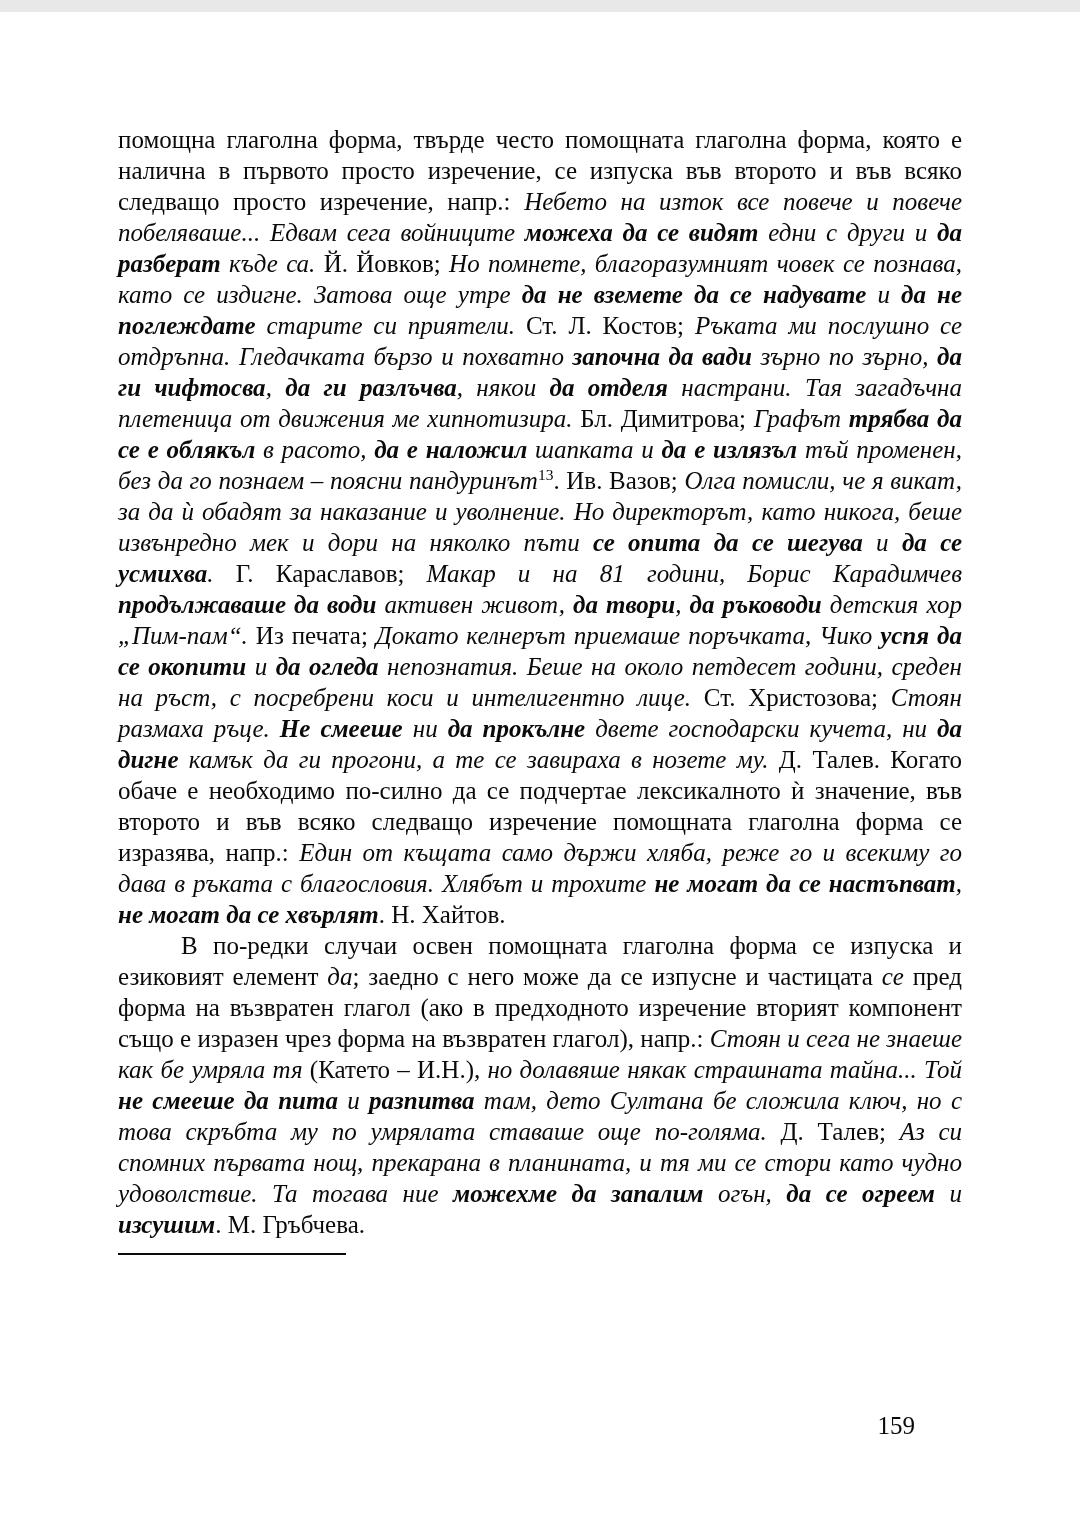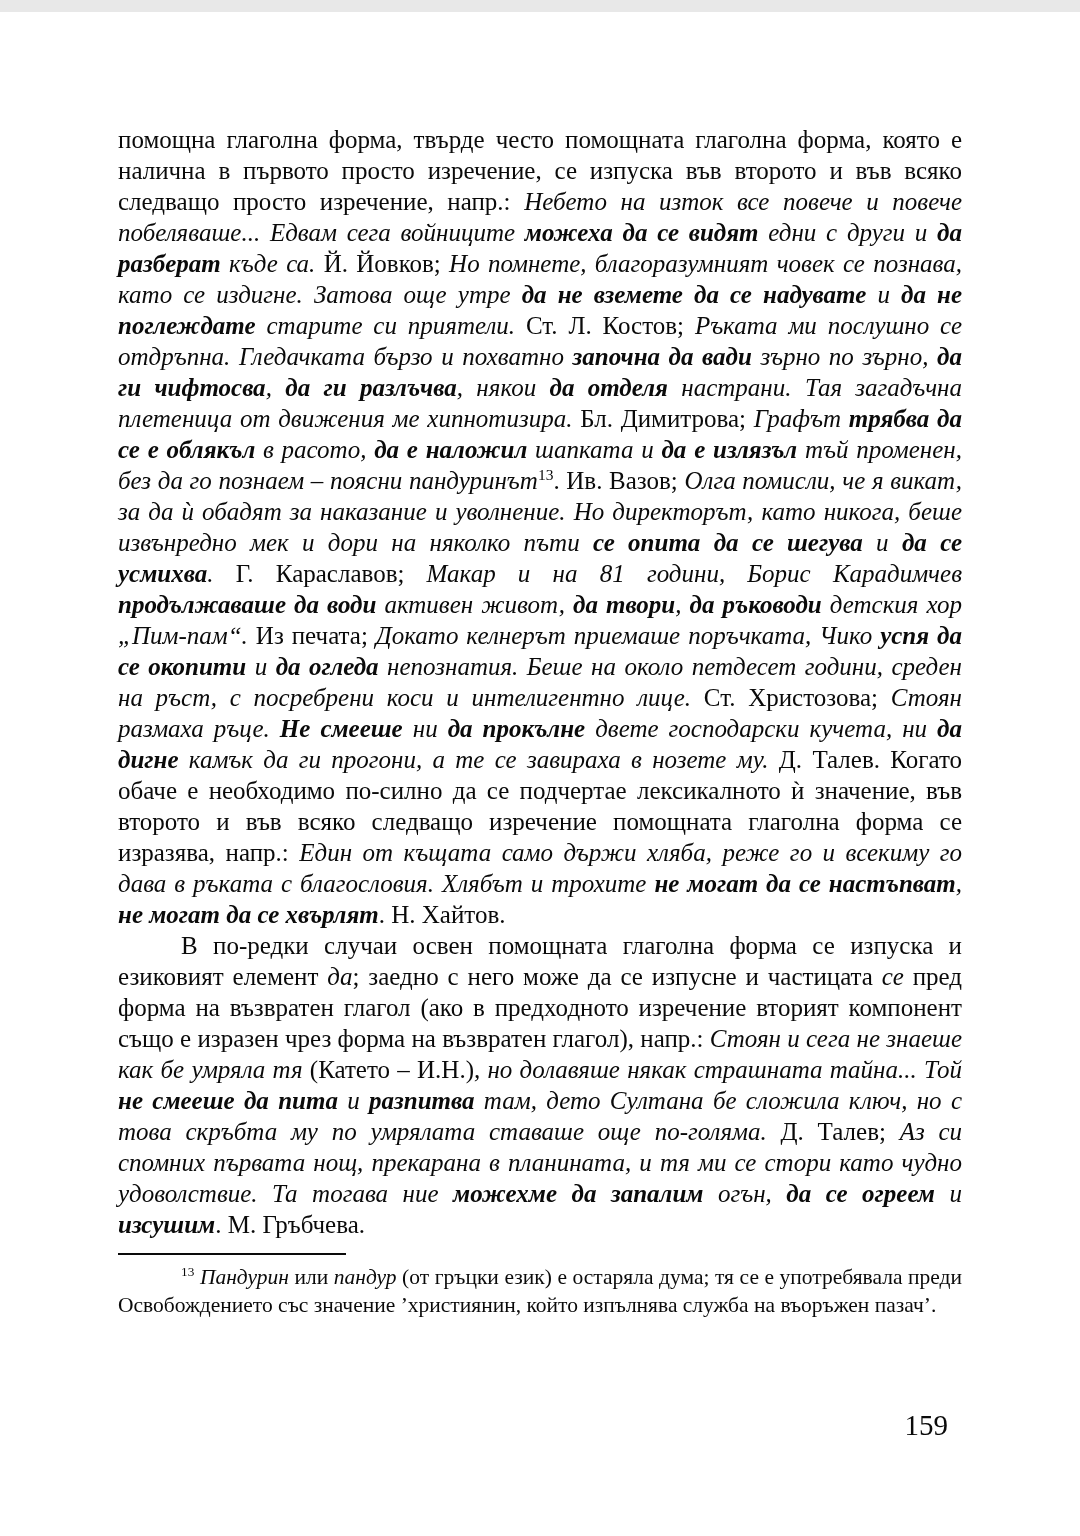--- a/index.html
+++ b/index.html
@@ -45,29 +45,28 @@
   .footnote {
     margin: 0;
     font-size: 21.5px;
     line-height: 28px;
     text-align: justify;
     text-indent: 63px;
   }
   .page-number {
     position: absolute;
     top: 1398px;
-    right: 132px;
-    font-size: 29px;
+    right: 165px;
+    font-size: 25px;
     line-height: 31px;
   }
 </style>
 </head>
 <body>
 
 <div class="page">
   <div class="main-text">
       <p class="para"><span>помощна глаголна форма, твърде често помощната глаголна форма, която е налична в първото просто изречение, се изпуска във второто и във всяко следващо просто изречение, напр.: </span><span class="i">Небето на изток все повече и повече побеляваше... Едвам сега войниците </span><span class="bi">можеха да се видят</span><span class="i"> едни с други и </span><span class="bi">да разберат</span><span class="i"> къде са.</span><span> Й. Йовков; </span><span class="i">Но помнете, благоразумният човек се познава, като се издигне. Затова още утре </span><span class="bi">да не вземете да се надувате</span><span class="i"> и </span><span class="bi">да не поглеждате</span><span class="i"> старите си приятели.</span><span> Ст. Л. Костов; </span><span class="i">Ръката ми послушно се отдръпна. Гледачката бързо и похватно </span><span class="bi">започна да вади</span><span class="i"> зърно по зърно, </span><span class="bi">да ги чифтосва</span><span class="i">, </span><span class="bi">да ги разлъчва</span><span class="i">, някои </span><span class="bi">да отделя</span><span class="i"> настрани. Тая загадъчна плетеница от движения ме хипнотизира.</span><span> Бл. Димитрова; </span><span class="i">Графът </span><span class="bi">трябва да се е облякъл</span><span class="i"> в расото, </span><span class="bi">да е наложил</span><span class="i"> шапката и </span><span class="bi">да е излязъл</span><span class="i"> тъй променен, без да го познаем – поясни пандуринът</span><sup>13</sup><span>. Ив. Вазов; </span><span class="i">Олга помисли, че я викат, за да ѝ обадят за наказание и уволнение. Но директорът, като никога, беше извънредно мек и дори на няколко пъти </span><span class="bi">се опита да се шегува</span><span class="i"> и </span><span class="bi">да се усмихва</span><span class="i">.</span><span> Г. Караславов; </span><span class="i">Макар и на 81 години, Борис Карадимчев </span><span class="bi">продължаваше да води</span><span class="i"> активен живот, </span><span class="bi">да твори</span><span class="i">, </span><span class="bi">да ръководи</span><span class="i"> детския хор „Пим-пам“.</span><span> Из печата; </span><span class="i">Докато келнерът приемаше поръчката, Чико </span><span class="bi">успя да се окопити</span><span class="i"> и </span><span class="bi">да огледа</span><span class="i"> непознатия. Беше на около петдесет години, среден на ръст, с посребрени коси и интелигентно лице.</span><span> Ст. Христозова; </span><span class="i">Стоян размаха ръце. </span><span class="bi">Не смееше</span><span class="i"> ни </span><span class="bi">да прокълне</span><span class="i"> двете господарски кучета, ни </span><span class="bi">да дигне</span><span class="i"> камък да ги прогони, а те се завираха в нозете му.</span><span> Д. Талев. Когато обаче е необходимо по-силно да се подчертае лексикалното ѝ значение, във второто и във всяко следващо изречение помощната глаголна форма се изразява, напр.: </span><span class="i">Един от къщата само държи хляба, реже го и всекиму го дава в ръката с благословия. Хлябът и трохите </span><span class="bi">не могат да се настъпват</span><span class="i">, </span><span class="bi">не могат да се хвърлят</span><span>. Н. Хайтов.</span></p>
       <p class="para indent"><span>В по-редки случаи освен помощната глаголна форма се изпуска и езиковият елемент </span><span class="i">да</span><span>; заедно с него може да се изпусне и частицата </span><span class="i">се</span><span> пред форма на възвратен глагол (ако в предходното изречение вторият компонент също е изразен чрез форма на възвратен глагол), напр.: </span><span class="i">Стоян и сега не знаеше как бе умряла тя </span><span>(Катето – И.Н.)</span><span class="i">, но долавяше някак страшната тайна... Той </span><span class="bi">не смееше да пита</span><span class="i"> и </span><span class="bi">разпитва</span><span class="i"> там, дето Султана бе сложила ключ, но с това скръбта му по умрялата ставаше още по-голяма.</span><span> Д. Талев; </span><span class="i">Аз си спомних първата нощ, прекарана в планината, и тя ми се стори като чудно удоволствие. Та тогава ние </span><span class="bi">можехме да запалим</span><span class="i"> огън, </span><span class="bi">да се огреем</span><span class="i"> и </span><span class="bi">изсушим</span><span>. М. Гръбчева.</span></p>
     </div>
   <hr class="footnote-rule">
-  <p class="footnote"><sup>13</sup><span class="i"> Пандурин</span><span> или </span><span class="i">пандур</span><span> (от гръцки език) е остаряла дума; тя се е употребявала преди Освобождението със значение ’християнин, който изпълнява служба на въоръжен пазач’.</span></p>
   <div class="page-number">159</div>
 </div>
 
 </body></html>

